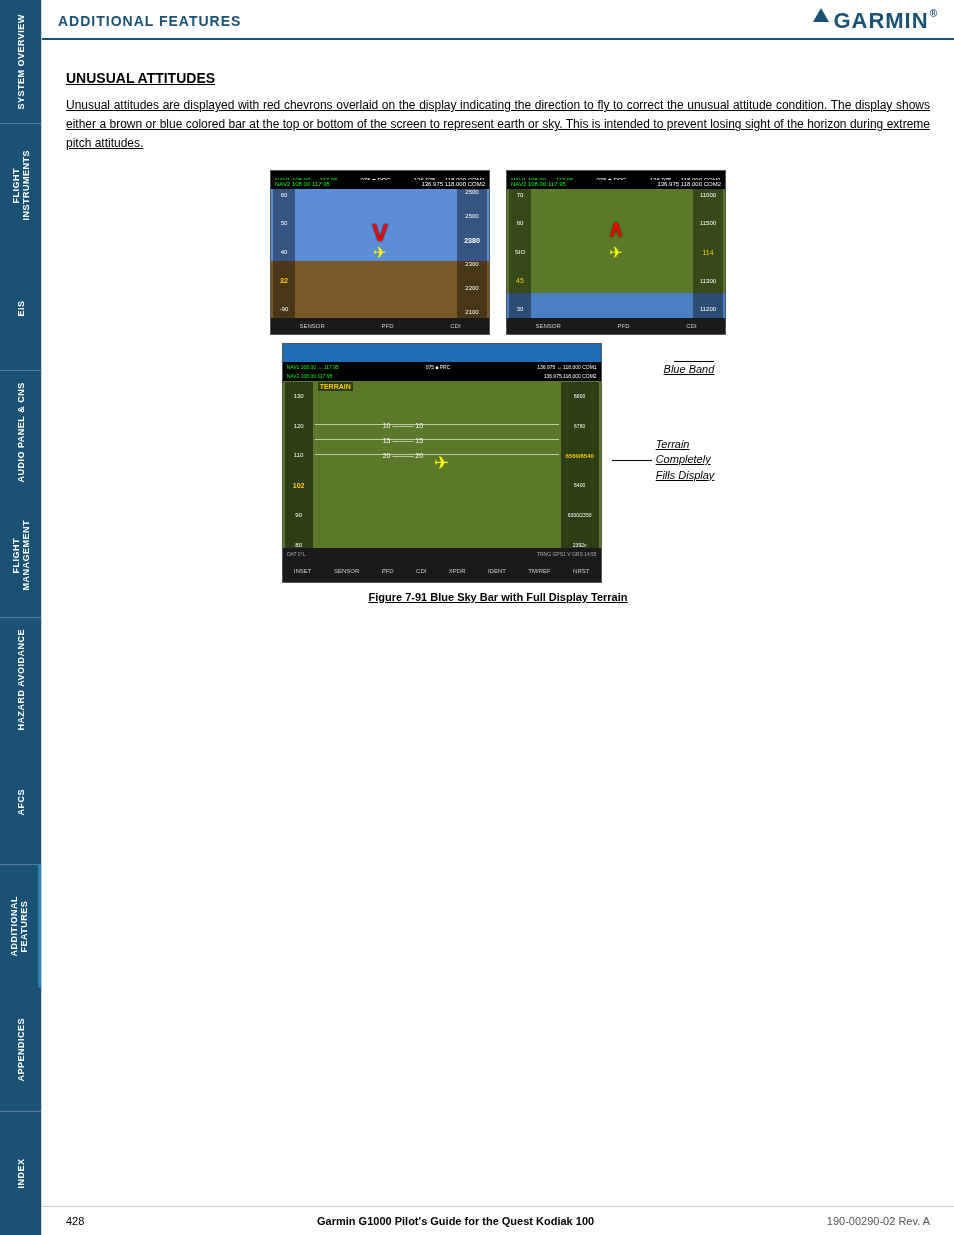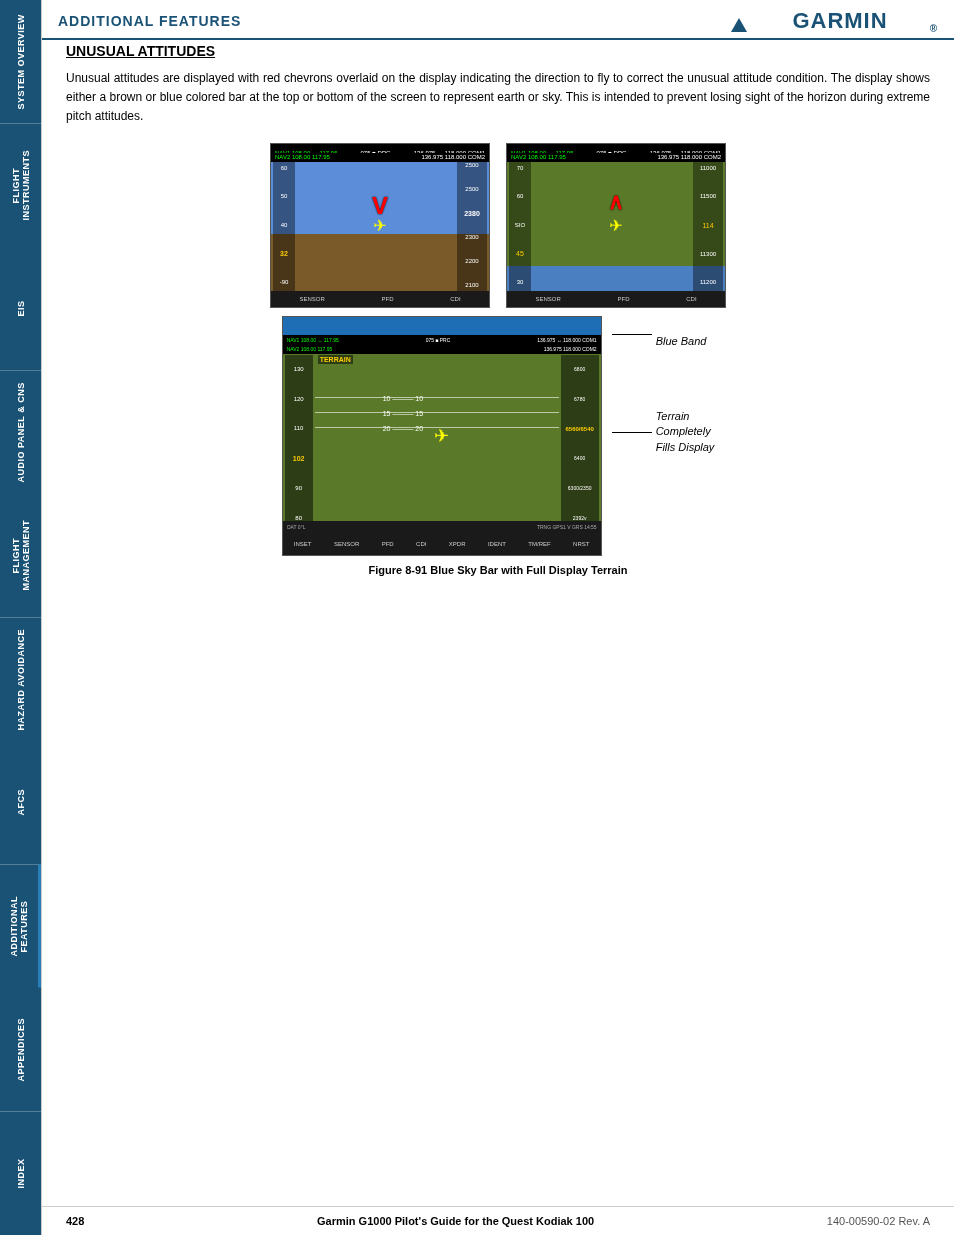--- a/index.html
+++ b/index.html
@@ -57,42 +57,42 @@
     }
     .header-title {
       font-size: 14px;
       font-weight: bold;
       color: #1a5276;
       letter-spacing: 1px;
       text-transform: uppercase;
     }
     .garmin-logo {
       display: flex;
-      align-items: flex-end;
+      align-items: flex-start;
       font-size: 22px;
       font-weight: bold;
       color: #1a5276;
       font-family: 'Arial Black', Arial, sans-serif;
       letter-spacing: 1px;
-      gap: 41px;
     }
     .garmin-triangle {
       width: 0;
       height: 0;
       border-left: 8px solid transparent;
       border-right: 8px solid transparent;
       border-bottom: 14px solid #1a5276;
       margin-right: 4px;
       margin-bottom: 2px;
     }
 
     
     .content {
-      padding: 3px 24px;
+      padding: 30px 24px;
       flex: 1;
+      text-decoration: underline;
     }
 
     .section-title {
       font-size: 14px;
       font-weight: bold;
       color: #000;
       text-decoration: underline;
       text-transform: uppercase;
       margin-bottom: 10px;
     }
@@ -176,21 +176,21 @@
 
     
     .page-footer {
       display: flex;
       align-items: center;
       justify-content: space-between;
       padding: 8px 24px;
       border-top: 1px solid #ccc;
       font-size: 11px;
     }
-    .page-number { font-weight: bold; }
+    .page-number { font-weight: normal; }
     .footer-title { font-weight: bold; text-align: left; }
     .footer-revision { color: #555; }
     .altitude-tape {
       position: absolute;
       right: 2px;
       top: 10px;
       bottom: 10px;
       width: 30px;
       background: rgba(0,0,0,0.4);
       display: flex;
@@ -481,37 +481,37 @@
         </div>
 
         <div style="position:absolute;bottom:22px;left:0;right:0;height:12px;background:#1a1a1a;display:flex;align-items:center;justify-content:space-between;padding:0 4px;z-index:9;font-size:5px;color:#aaa;">
           <span>OAT 0°L</span>
             <span>TRNG GPS1  V GRS   14:55</span>
         </div>
       </div>
 
       <div style="display:flex;flex-direction:column;margin-left:10px;gap:60px;justify-content:flex-start;padding-top:18px;">
 
-        <div style="display:flex;align-items:flex-start;">
+        <div style="display:flex;align-items:flex-end;flex-direction:column;">
           <div style="width:40px;height:1px;background:#000;"></div>
           <span class="annotation-text" style="margin-left:4px;">Blue Band</span>
         </div>
 
         <div style="display:flex;align-items:center;">
           <div style="width:40px;height:1px;background:#000;"></div>
           <span class="annotation-text" style="margin-left:4px;white-space:pre-line;">Terrain
 Completely
 Fills Display</span>
         </div>
       </div>
     </div>
 
-    <div class="figure-caption">Figure 8-91  Blue Sky Bar with Full Display Terrain</div>
+    <div class="figure-caption">Figure 7-91  Blue Sky Bar with Full Display Terrain</div>
 
   </div>
 
   <div class="page-footer">
     <span class="page-number">428</span>
     <span class="footer-title">Garmin G1000 Pilot's Guide for the Quest Kodiak 100</span>
-    <span class="footer-revision">140-00590-02  Rev. A</span>
+    <span class="footer-revision">190-00290-02  Rev. A</span>
   </div>
 
 </div>
 
 </body></html>

